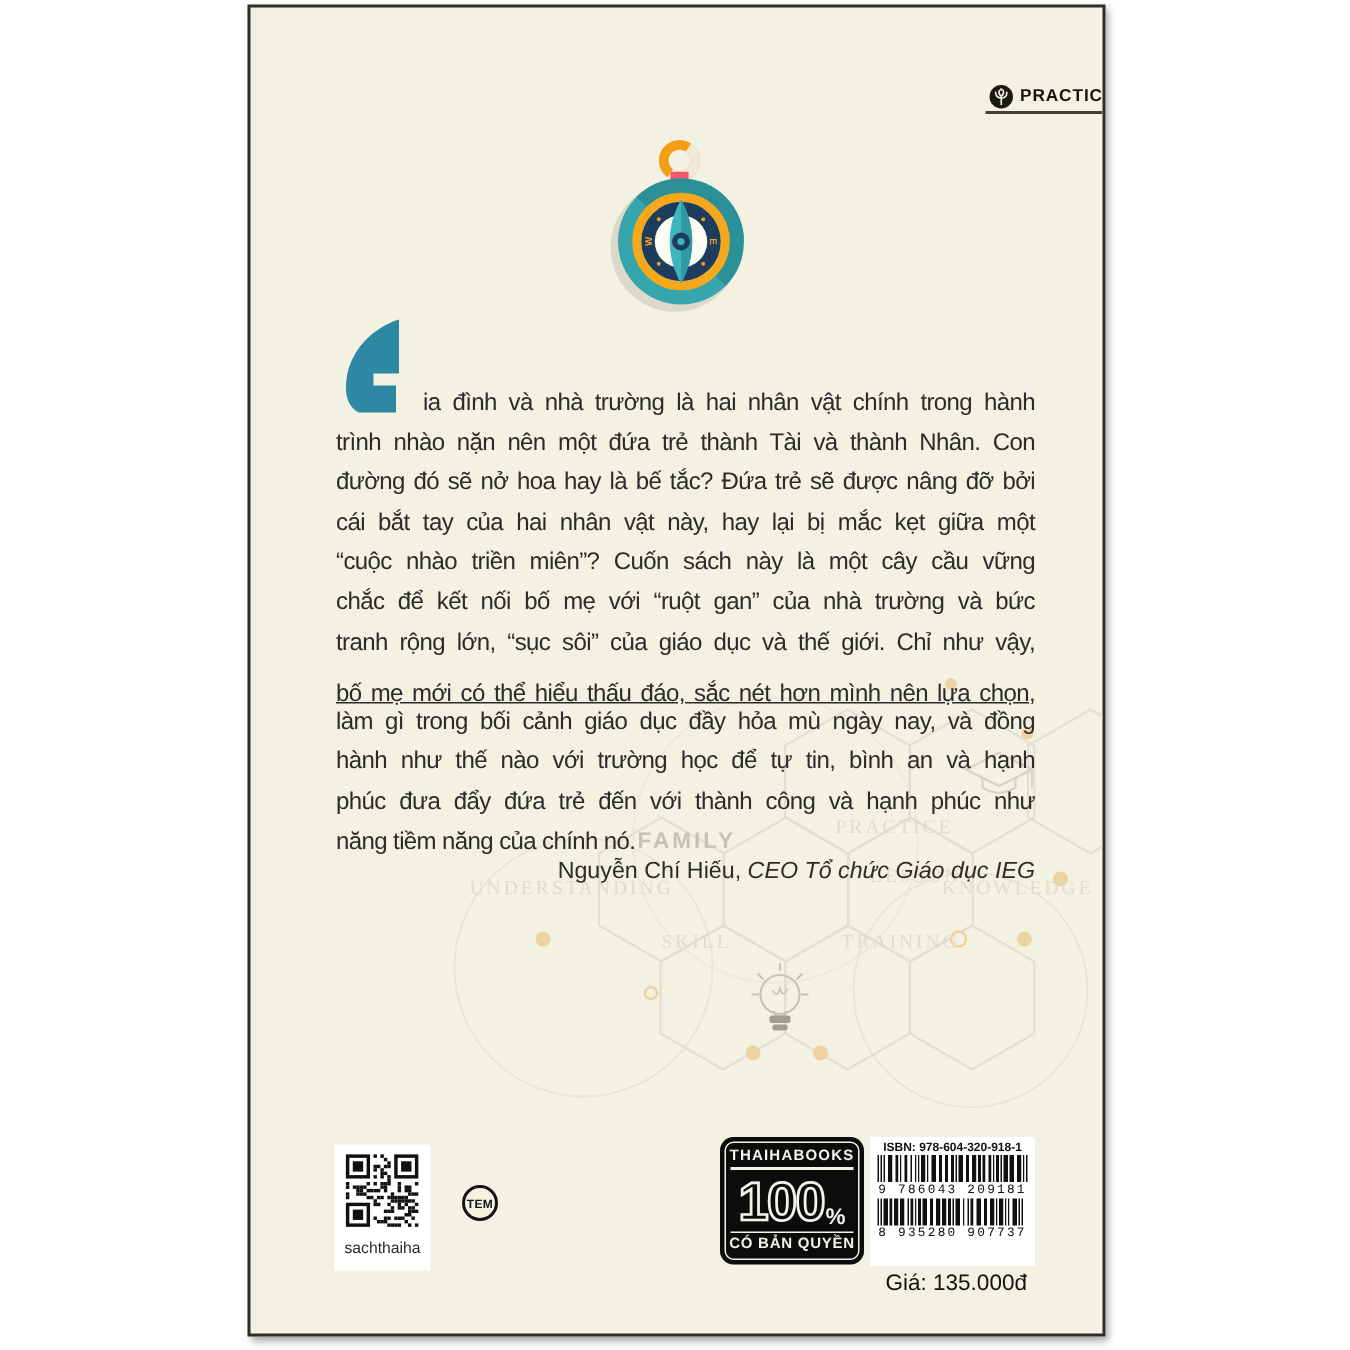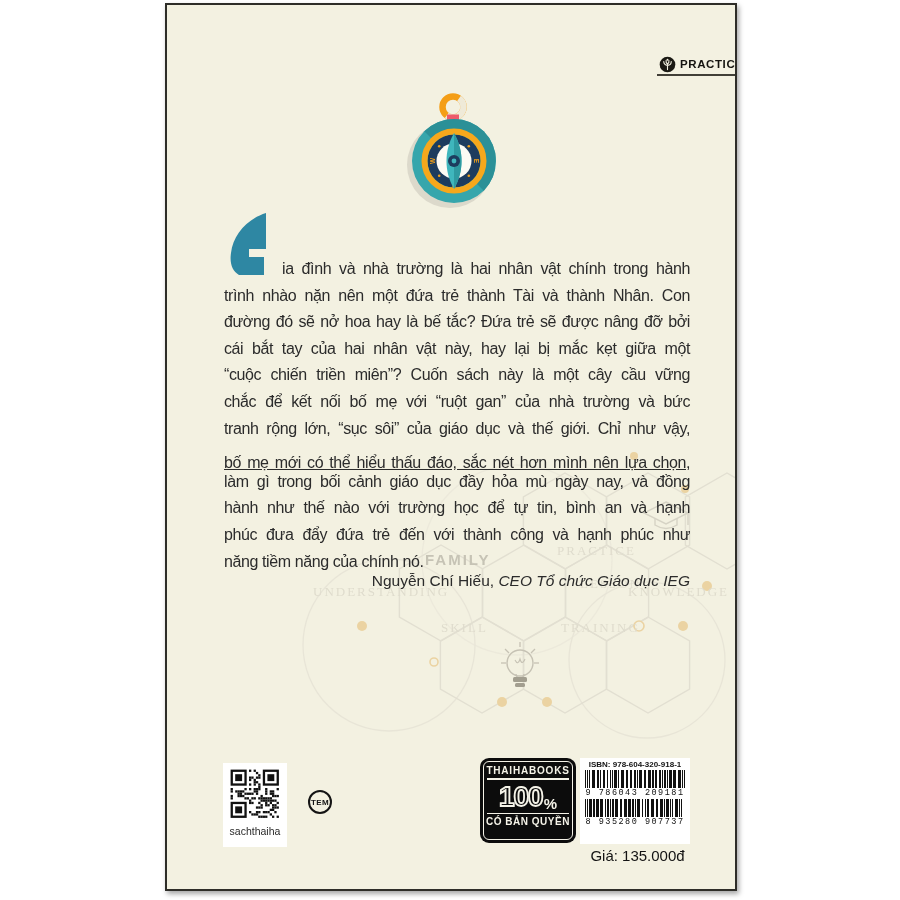--- a/index.html
+++ b/index.html
@@ -32,21 +32,21 @@
   .qrbox svg{margin-top:5px;}
   .qr-caption{display:block;font-size:10.5px;color:#2a2a2a;margin-top:1px;}
   .tem{position:absolute;left:141px;top:785px;width:24px;height:24px;border:2.5px solid #141414;border-radius:50%;
        display:flex;align-items:center;justify-content:center;font-size:8px;font-weight:bold;color:#141414;letter-spacing:.3px;box-sizing:border-box;}
   .stamp{position:absolute;left:313px;top:753px;width:96px;height:85px;background:#0c0c0c;border-radius:9px;box-sizing:border-box;padding:3px;}
   .stamp-inner{width:100%;height:100%;border:1px solid #f5f3e8;border-radius:6px;box-sizing:border-box;
                display:flex;flex-direction:column;align-items:center;color:#f5f3e8;}
   .stamp-top{font-size:10px;font-weight:bold;letter-spacing:.8px;margin-top:3px;}
   .stamp-hr{width:82px;height:1.5px;background:#f5f3e8;margin:2px 0;}
   .stamp-big{display:flex;align-items:flex-end;line-height:1;margin:1px 0 0 0;}
-  .stamp-100{font-size:28px;font-weight:800;letter-spacing:-1px;color:#0c0c0c;-webkit-text-stroke:1.8px #f5f3e8;text-shadow:0 0 1px #f5f3e8;}
+  .stamp-100{font-size:36px;font-weight:800;letter-spacing:-1px;color:#0c0c0c;-webkit-text-stroke:1.8px #f5f3e8;text-shadow:0 0 1px #f5f3e8;}
   .stamp-pct{font-size:15px;font-weight:bold;margin-left:1px;}
   .stamp-bottom{font-size:10px;font-weight:bold;letter-spacing:.5px;margin-top:0;}
   .barcodebox{position:absolute;left:413px;top:753px;width:110px;height:86px;background:#ffffff;box-sizing:border-box;
               padding:2px 3px;display:flex;flex-direction:column;align-items:center;}
   .isbn{font-size:8px;font-weight:bold;color:#111;white-space:nowrap;}
   .stripes{height:18px;width:100px;display:flex;align-items:stretch;margin-top:1px;}
   .stripes i{display:block;height:100%;}
   .bdigits{font-family:"Liberation Mono",monospace;font-size:8.5px;color:#111;letter-spacing:1.5px;white-space:nowrap;}
   .price{position:absolute;left:413px;top:842px;width:115px;text-align:center;font-size:15px;color:#131313;}
 </style>
@@ -160,21 +160,21 @@
     <svg class="dropcap" viewBox="0 0 44 64" aria-hidden="true">
       <path d="M39,1 C20,7 6,23 4,41 C2.5,51 5,59 12,63 L37,63 L37,45 L22,45 L22,37 L39,37 Z" fill="#2e87a3"></path>
     </svg>
     <span class="sr">G</span>
 
     <div id="body-lines">
         <div class="bline first" style="top: 255px;">ia đình và nhà trường là hai nhân vật chính trong hành</div>
         <div class="bline" style="top: 281.6px;">trình nhào nặn nên một đứa trẻ thành Tài và thành Nhân. Con</div>
         <div class="bline" style="top: 308.2px;">đường đó sẽ nở hoa hay là bế tắc? Đứa trẻ sẽ được nâng đỡ bởi</div>
         <div class="bline" style="top: 334.8px;">cái bắt tay của hai nhân vật này, hay lại bị mắc kẹt giữa một</div>
-        <div class="bline" style="top: 361.4px;">“cuộc chiến triền miên”? Cuốn sách này là một cây cầu vững</div>
+        <div class="bline" style="top: 361.4px;">“cuộc nhào triền miên”? Cuốn sách này là một cây cầu vững</div>
         <div class="bline" style="top: 388px;">chắc để kết nối bố mẹ với “ruột gan” của nhà trường và bức</div>
         <div class="bline" style="top: 414.6px;">tranh rộng lớn, “sục sôi” của giáo dục và thế giới. Chỉ như vậy,</div>
         <div class="bline" style="top: 449px; text-decoration: underline;">bố mẹ mới có thể hiểu thấu đáo, sắc nét hơn mình nên lựa chọn,</div>
         <div class="bline" style="top: 467.8px;">làm gì trong bối cảnh giáo dục đầy hỏa mù ngày nay, và đồng</div>
         <div class="bline" style="top: 494.4px;">hành như thế nào với trường học để tự tin, bình an và hạnh</div>
         <div class="bline" style="top: 521px;">phúc đưa đẩy đứa trẻ đến với thành công và hạnh phúc như</div>
         <div class="bline last" style="top: 547.6px;">năng tiềm năng của chính nó.</div>
       </div>
 
     <div class="attribution">

